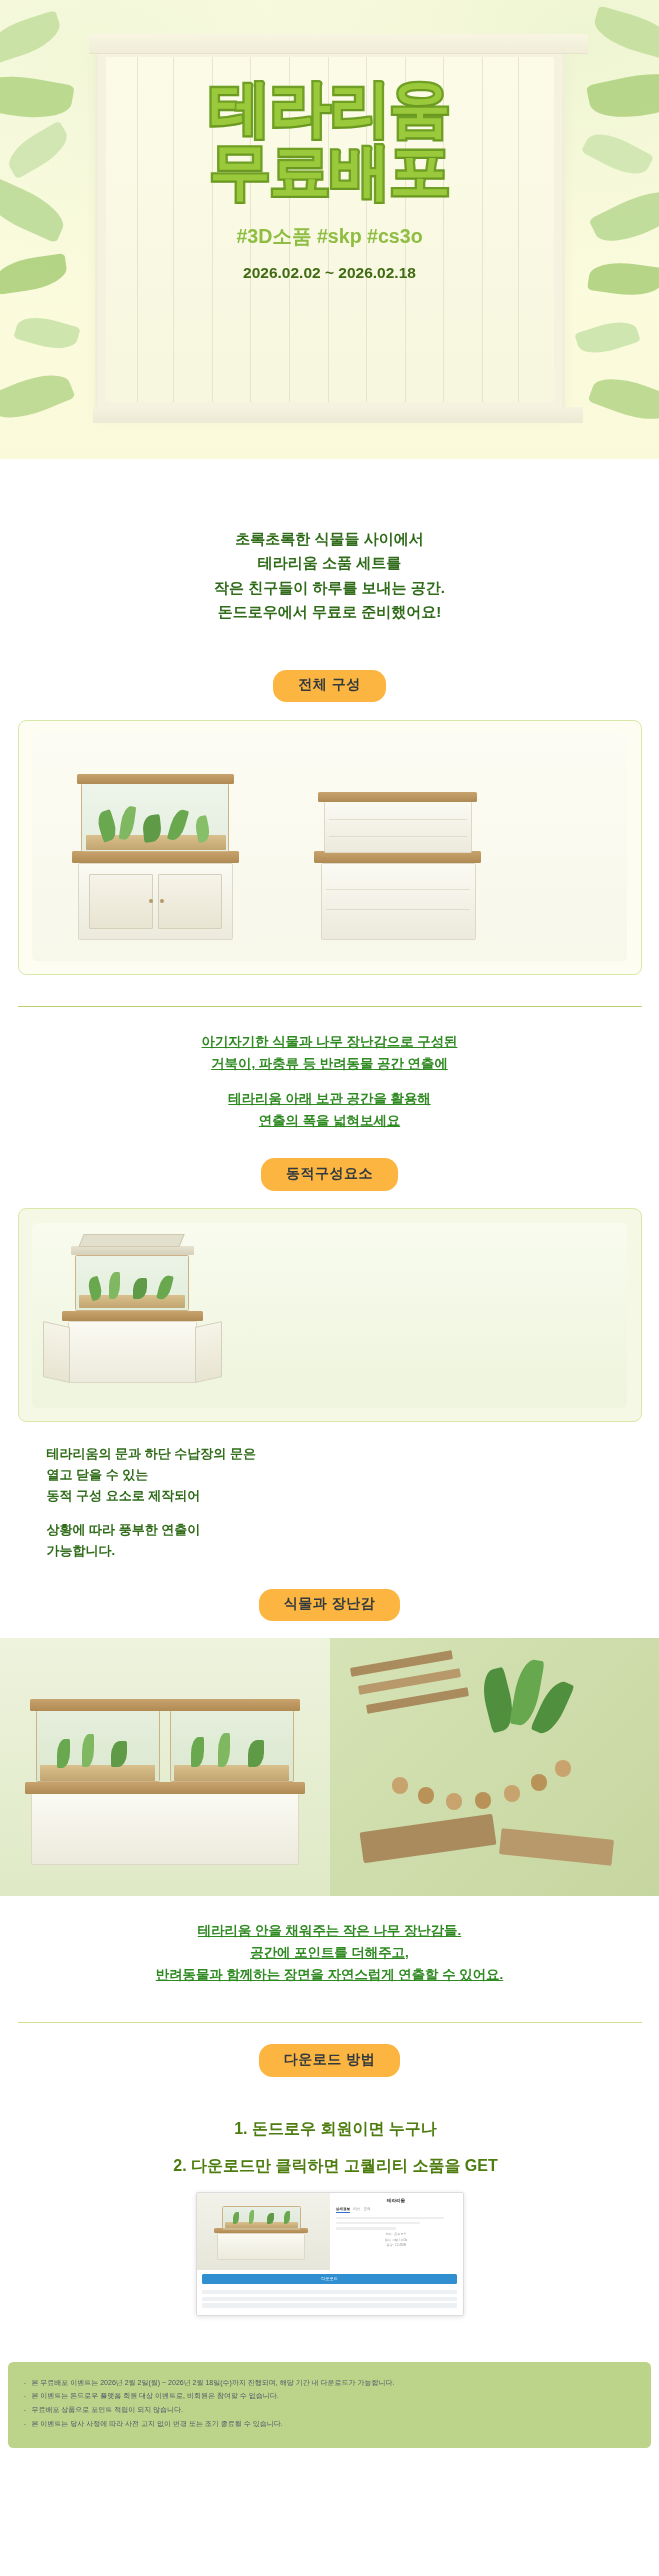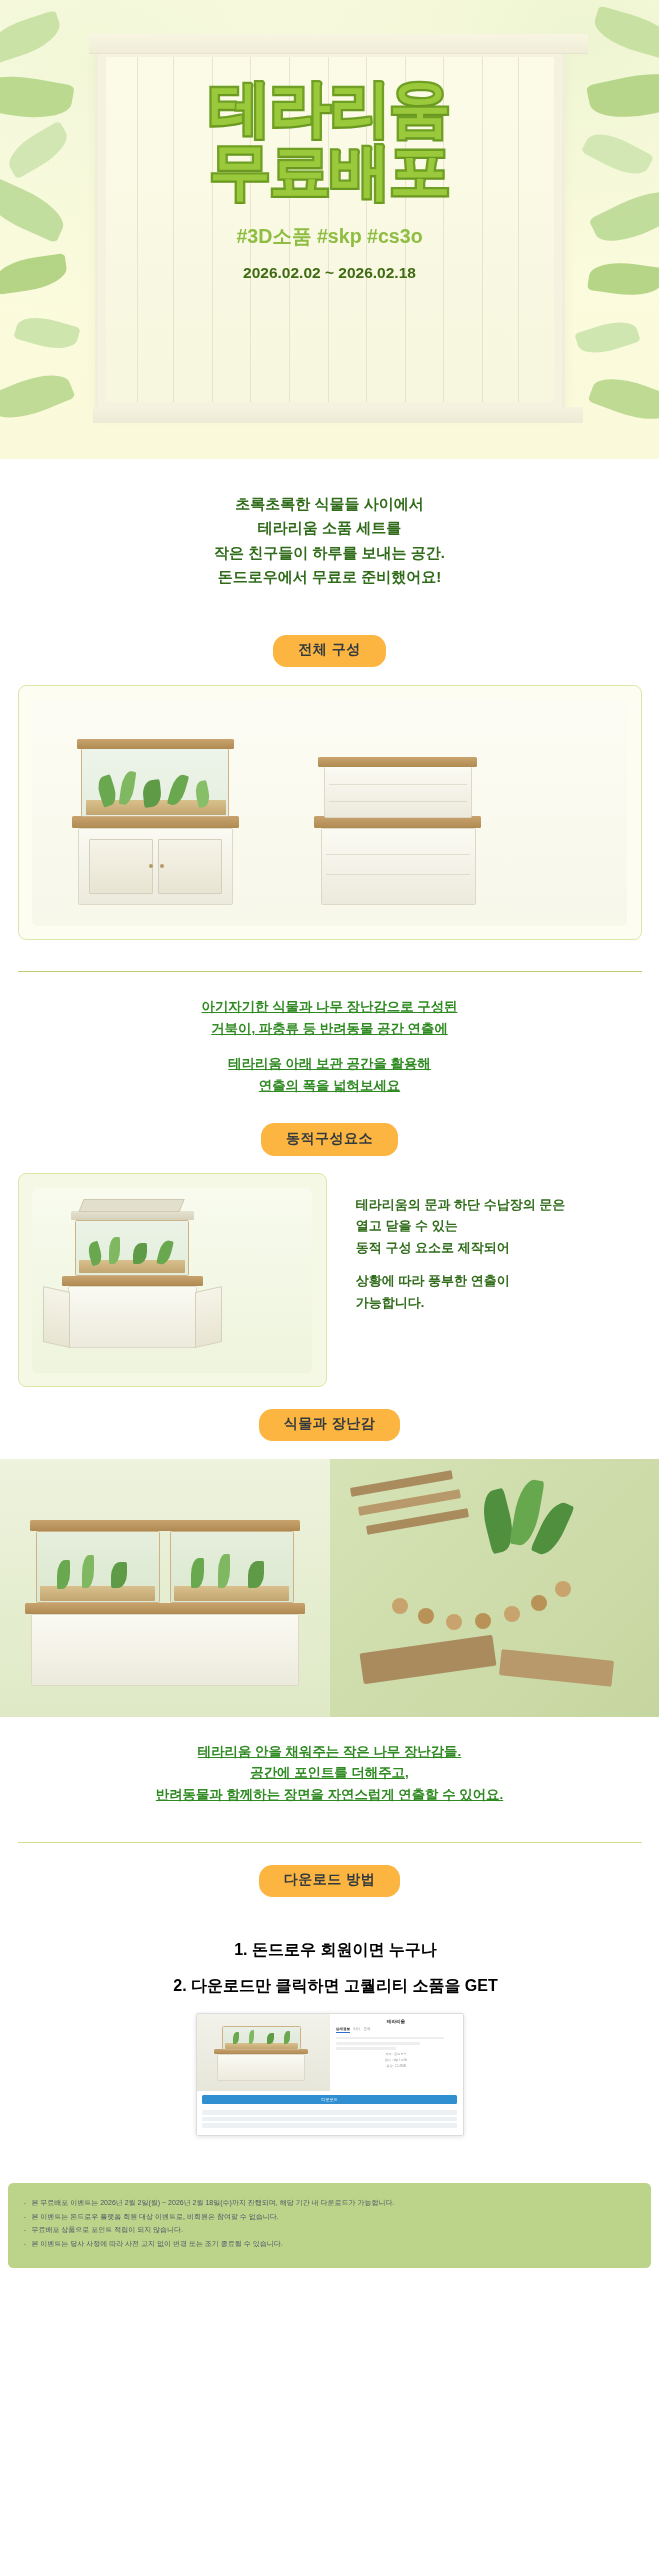--- a/index.html
+++ b/index.html
@@ -65,21 +65,21 @@
   .big-title .ln { display:block; }
   .hashtags {
     margin-top:19.6px; font-size:19.6px; font-weight:bold; color:#8ebd42; letter-spacing:0px;
   }
   .daterange {
     margin-top:13.4px; font-size:15.5px; font-weight:bold; color:#3f6b12; letter-spacing:0px;
   }
 
   
   .intro {
-    padding:33px 0 29px; text-align:center;
+    padding:68px 0 29px; text-align:center;
     font-size:15px; line-height:1.62; font-weight:bold; color:#2f6b19;
   }
   .intro span { display:block; }
 
   
   .section { padding:0 0 5.2px; }
   .badge-wrap { text-align:center; padding:16.5px 0 17.5px; }
   .badge {
     display:inline-block; min-width:103px; padding:6.7px 25px 7.7px;
     background:#fbb540; color:#333a3f; border-radius:13.4px;
@@ -111,36 +111,36 @@
   .t-plank-h { background:rgba(200,195,170,.45); height:0.5px; }
 
   .caption {
     text-align:center; padding:24px 0 5.2px;
     font-size:13.4px; line-height:1.62; font-weight:bold; color:#2f8a22;
   }
   .caption span { display:block;text-decoration:underline; }
   .caption .gap { height:13.4px; }
 
   
-  .two-col { display:flex; gap:0; margin:0 17.5px; }
+  .two-col { display:flex; gap:0; margin:0 17.5px;flex-direction:column; }
   .two-col > div { flex:1; }
   .side-text {
     padding:20.6px 5.2px 5.2px 29px;
     font-size:13px; line-height:1.64; font-weight:bold; color:#2f6b19;
   }
   .side-text span { display:block; }
   .side-text .gap { height:12.4px; }
 
   .rule { height:1px; background:#b9cf6e; margin:31px 17.5px 0; }
   .rule.thin { background:#cfe08f; }
 
   
   .steps { text-align:center; padding:25px 0 5.2px; }
   .step {
-    font-size:16px; font-weight:bold; color:#000000; margin-bottom:15.5px;padding-left:12px;
+    font-size:16px; font-weight:bold; color:#4d7c0f; margin-bottom:15.5px;padding-left:12px;
   }
 
   
   .shot {
     margin:15.5px auto 0; width:268px; background:#fff;
     border:0.5px solid #dcdcdc; border-radius:2.1px; overflow:hidden;
     box-shadow:0 1px 5.2px rgba(0,0,0,.12);
   }
   .shot-top { display:flex; background:#f4f4f4; }
   .shot-img { width:50%; height:77px; background:linear-gradient(180deg,#f2f2ea,#e6e6da); position:relative; }

